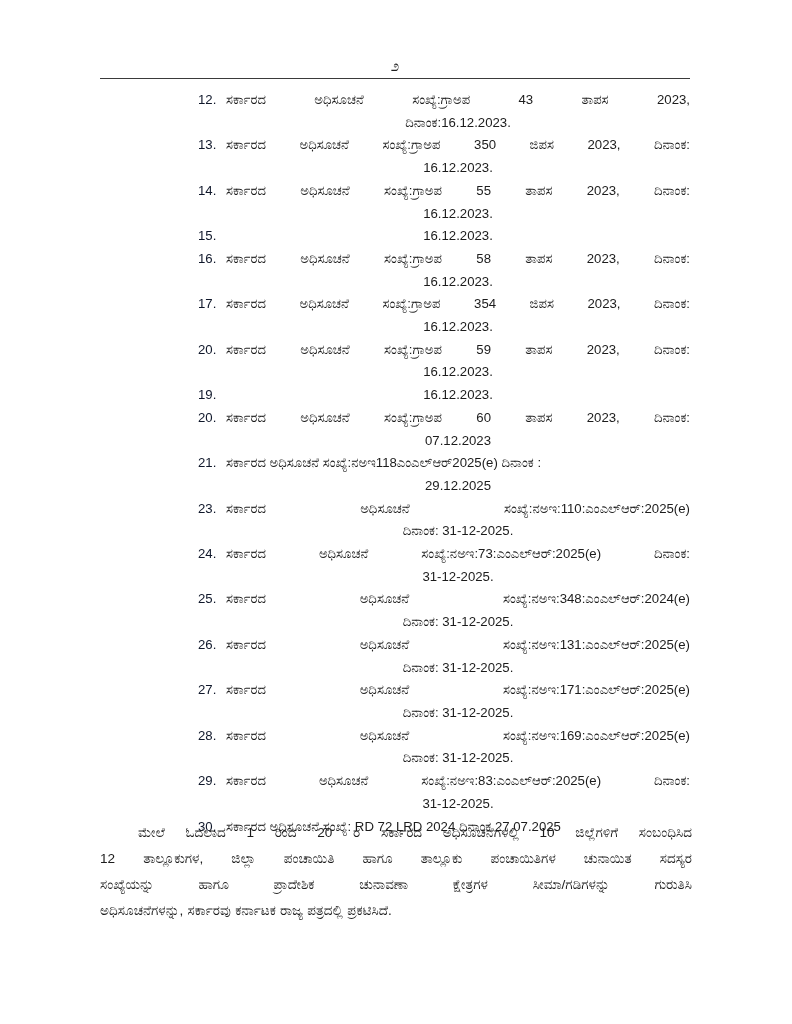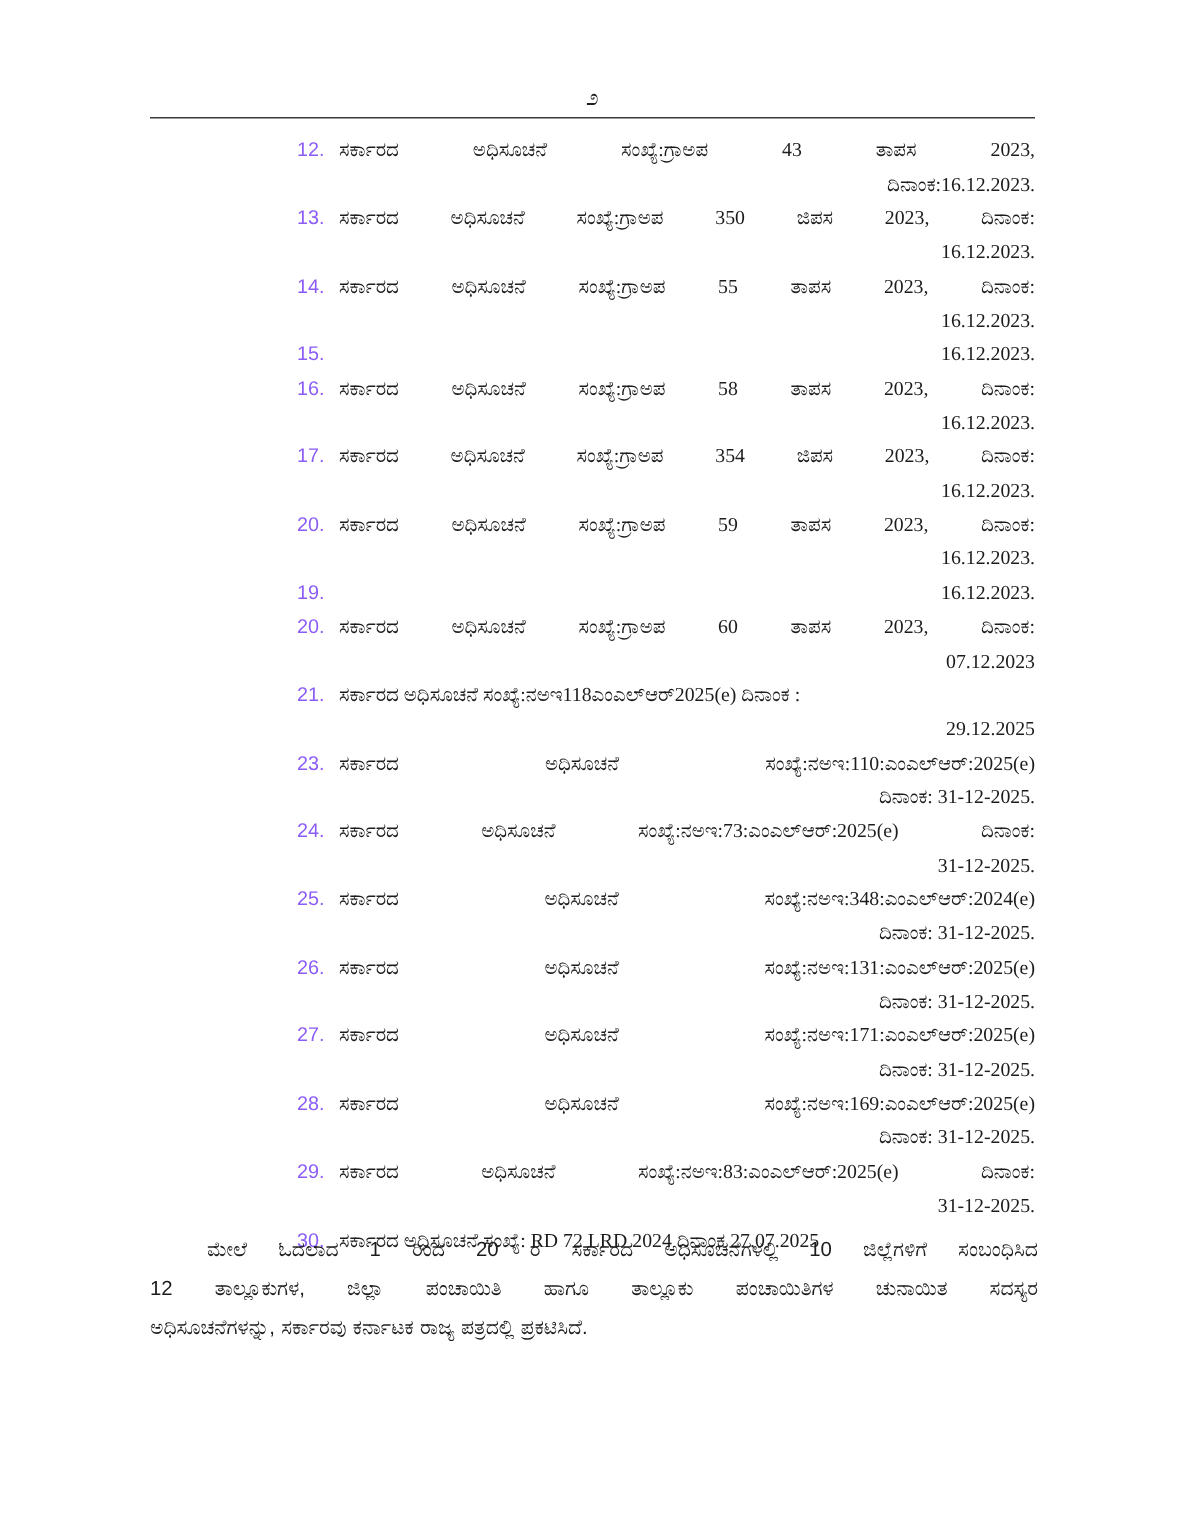--- a/index.html
+++ b/index.html
@@ -62,43 +62,42 @@
     margin-bottom: 0px;
   }
 
   .list-item .num {
     position: absolute;
     left: 0;
     top: 0;
     width: 24px;
     text-align: left;
     font-size: 13.2px;
-    color: #8b5cf6;
+    color: #0f172a;
   }
 
   .list-item .body {
     display: block;
-    font-family: Liberation Serif, serif;
   }
 
   
   .list-item .line1 {
     display: block;
     text-align: justify;
     text-align-last: justify;
     white-space: normal;
   }
 
   .list-item .line1.tight {
     text-align-last: left;
   }
 
   .list-item .line2 {
     display: block;
-    text-align: right;
+    text-align: center;
   }
 
   
   .closing-zone {
     position: absolute;
     left: 100px;
     top: 820px;
     width: 592px;
   }
 
@@ -254,17 +253,18 @@
         <span class="body">
           <span class="line1 tight">ಸರ್ಕಾರದ ಅಧಿಸೂಚನೆ ಸಂಖ್ಯೆ: RD 72 LRD 2024 ದಿನಾಂಕ 27.07.2025</span>
         </span>
       </div>
     </div>
 
   <div class="closing-zone">
     <div class="closing-para">
       <span class="l first">ಮೇಲೆ ಓದಲಾದ 1 ರಿಂದ 20 ರ ಸರ್ಕಾರದ ಅಧಿಸೂಚನೆಗಳಲ್ಲಿ 10 ಜಿಲ್ಲೆಗಳಿಗೆ ಸಂಬಂಧಿಸಿದ</span>
       <span class="l">12 ತಾಲ್ಲೂಕುಗಳ, ಜಿಲ್ಲಾ ಪಂಚಾಯಿತಿ ಹಾಗೂ ತಾಲ್ಲೂಕು ಪಂಚಾಯಿತಿಗಳ ಚುನಾಯಿತ ಸದಸ್ಯರ</span>
+      <span class="l">ಸಂಖ್ಯೆಯನ್ನು ಹಾಗೂ ಪ್ರಾದೇಶಿಕ ಚುನಾವಣಾ ಕ್ಷೇತ್ರಗಳ ಸೀಮಾ/ಗಡಿಗಳನ್ನು ಗುರುತಿಸಿ</span>
       <span class="l last">ಅಧಿಸೂಚನೆಗಳನ್ನು, ಸರ್ಕಾರವು ಕರ್ನಾಟಕ ರಾಜ್ಯ ಪತ್ರದಲ್ಲಿ ಪ್ರಕಟಿಸಿದೆ.</span>
     </div>
   </div>
 
 </div>
 
 </body></html>

